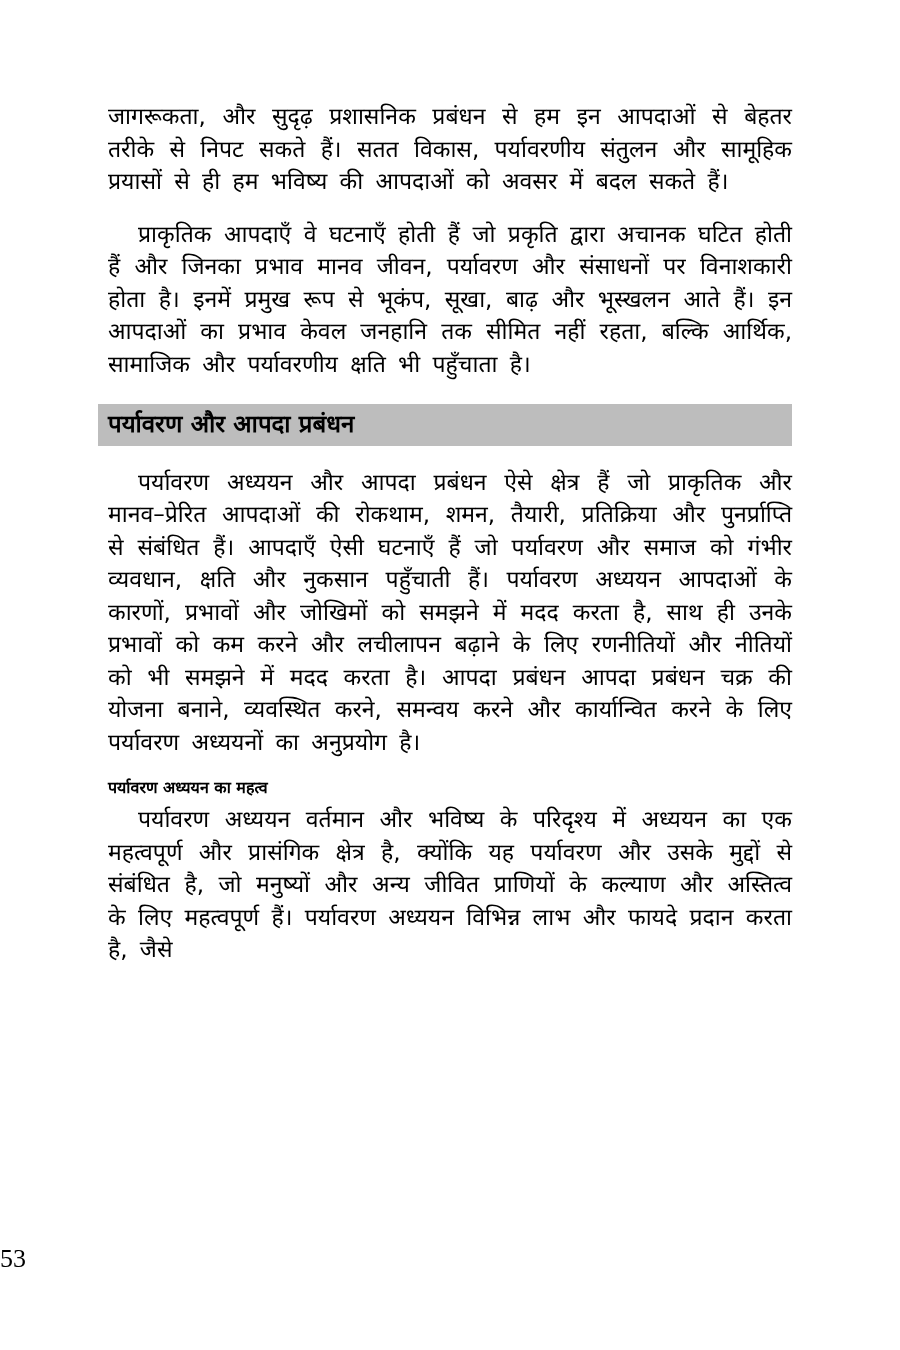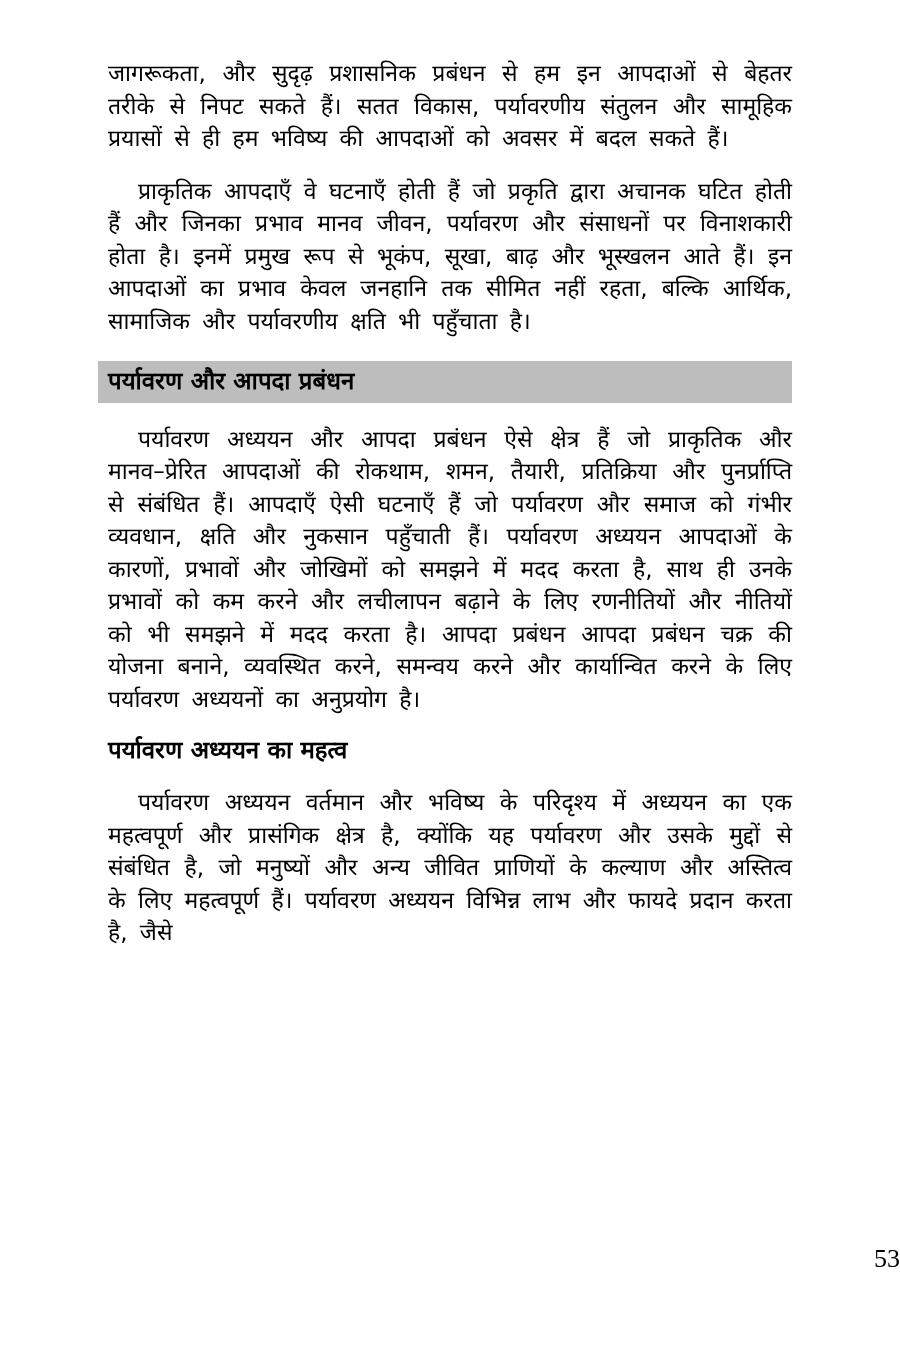--- a/index.html
+++ b/index.html
@@ -13,52 +13,52 @@
     font-family: "DejaVu Sans", sans-serif;
     color: #000000;
     position: relative;
     overflow: hidden;
   }
   .page {
     position: relative;
     box-sizing: border-box;
     width: 900px;
     height: 1350px;
-    padding: 57px 108px 0 108px;
+    padding: 100px 108px 0 108px;
   }
   .body-text {
     font-size: 23px;
     line-height: 32.5px;
     text-align: justify;
     margin: 0 0 20px 0;
     word-spacing: 5px;
   }
   .indent {
     text-indent: 30px;
   }
   .section-heading {
     background: #bdbdbd;
     font-size: 24px;
     font-weight: bold;
     line-height: 1.45;
     margin: 24px 0 20px -10px;
     padding: 3px 10px 4px 10px;
   }
   .sub-heading {
-    font-size: 24px;
+    font-size: 16px;
     font-weight: bold;
     line-height: 1.3;
-    margin: 12px 0 20px 0;
+    margin: 12px 0 4px 0;
   }
   .page-number {
     position: absolute;
     bottom: 76px;
     left: 0;
     width: 100%;
-    text-align: right;
+    text-align: left;
     font-family: "Liberation Serif", "DejaVu Serif", serif;
     font-size: 26px;
     color: #000000;
   }
 </style>
 </head>
 <body>
 
 <div class="page">
 

